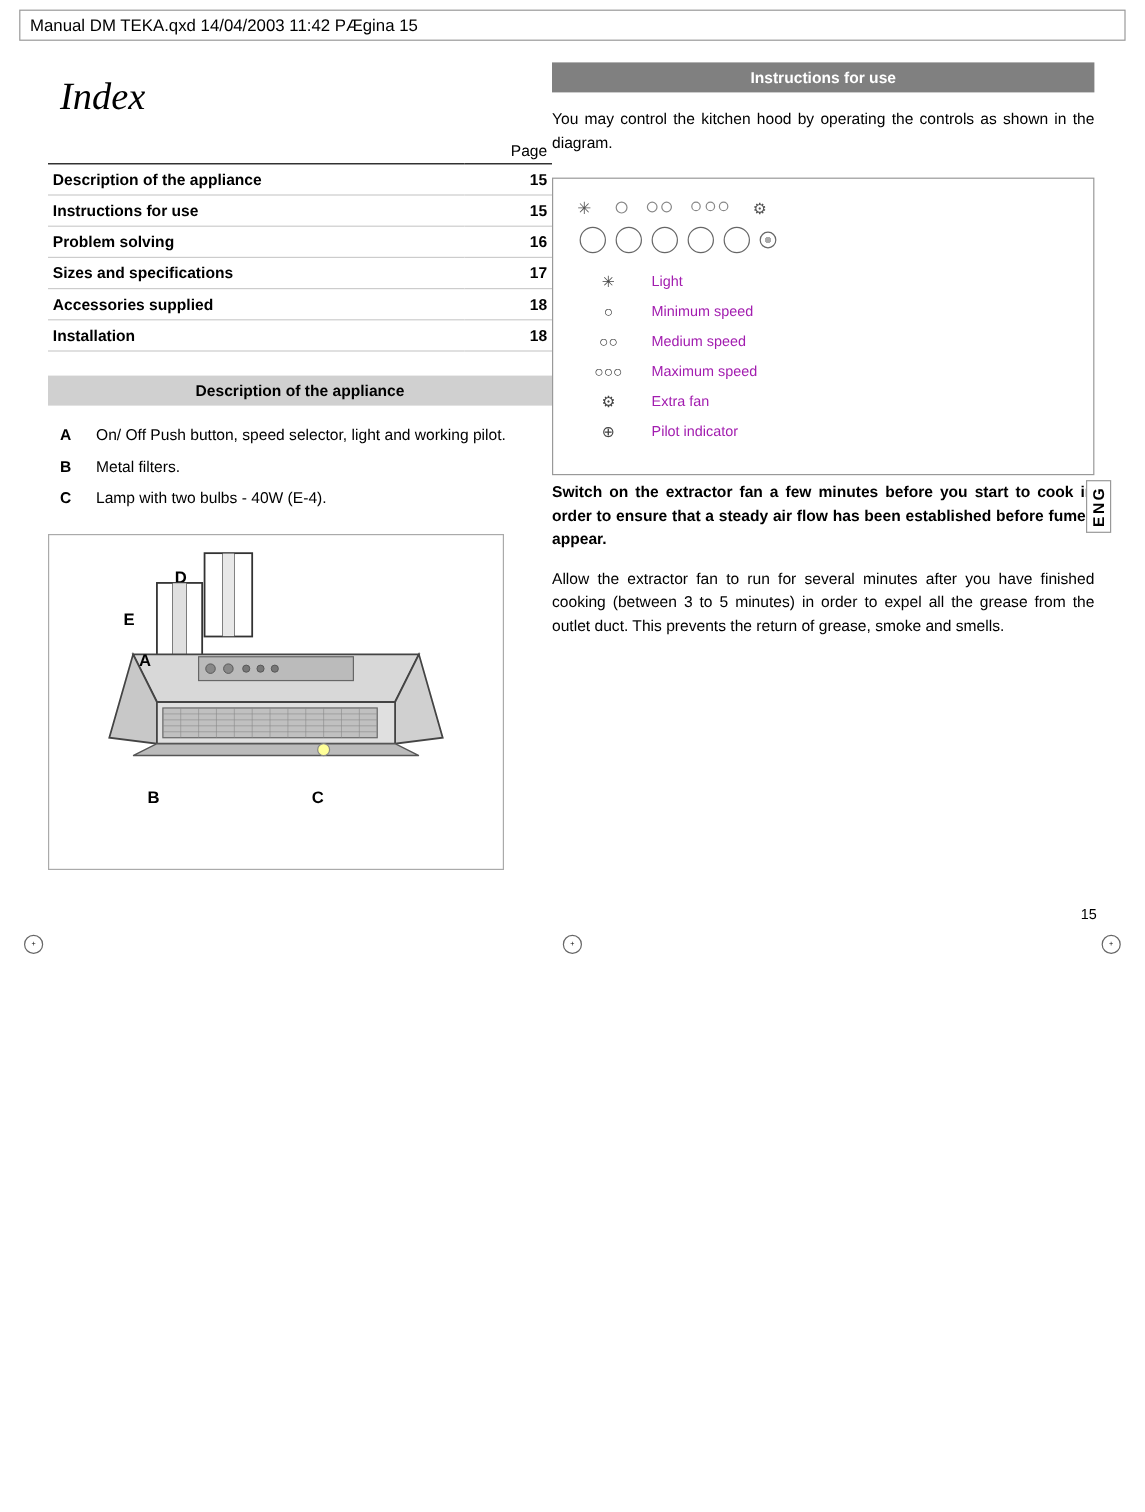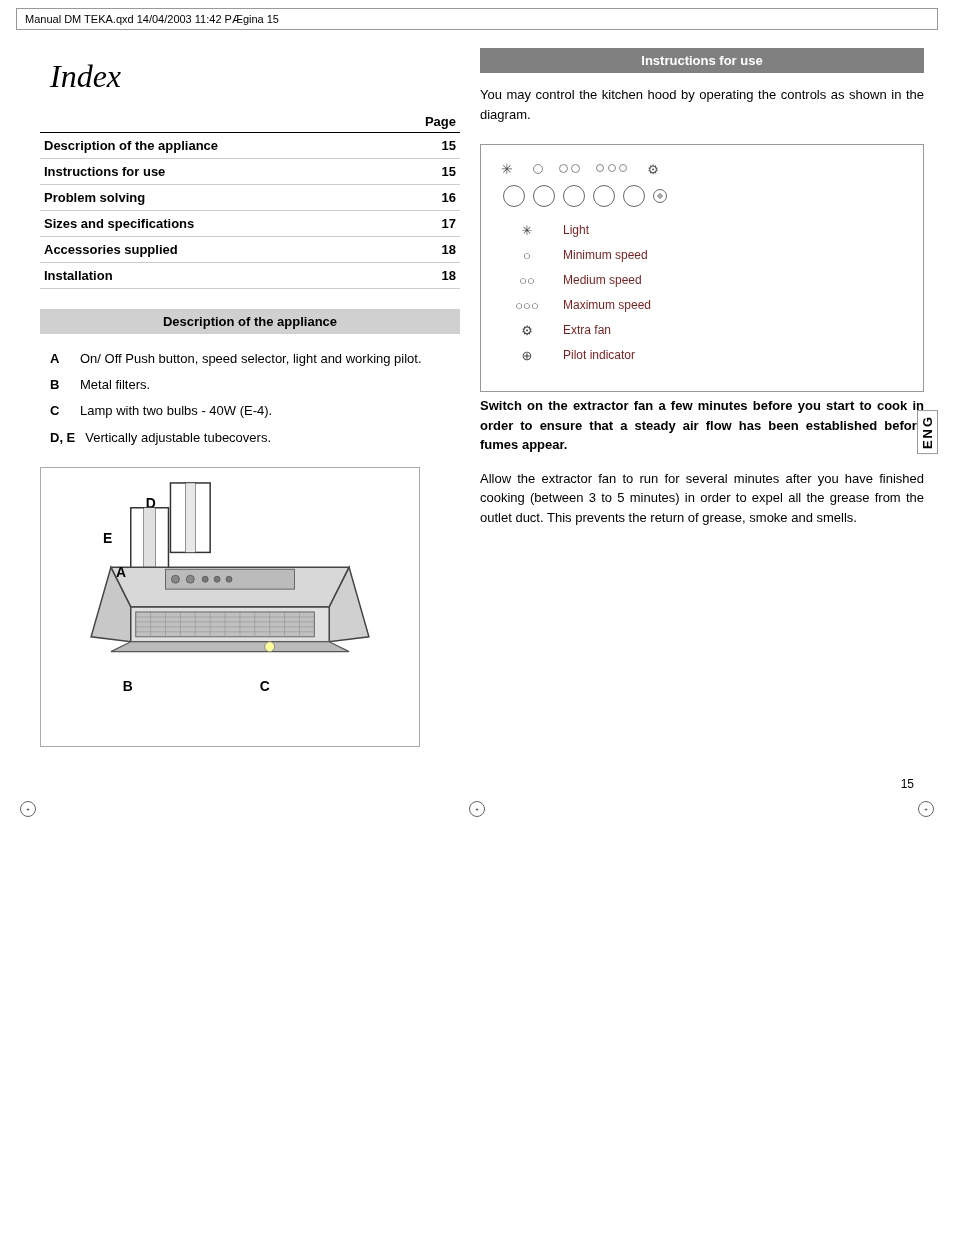--- a/index.html
+++ b/index.html
@@ -11,30 +11,29 @@
       font-size: 13px;
       color: #000;
       position: relative;
     }
 
     
     .page-header {
       border: 1px solid #999;
       padding: 4px 8px;
       margin: 8px 16px;
-      font-size: 11px;
+      font-size: 14px;
       display: flex;
       justify-content: space-between;
     }
 
     
     .main-content {
       display: flex;
-      padding: 10px 30px 20px 40px;
-      gap: 20px;
+      padding: 10px 42px 20px 40px;
     }
 
     
     .left-col {
       width: 420px;
       flex-shrink: 0;
     }
 
     
     .right-col {
@@ -52,21 +51,21 @@
     }
 
     
     .index-table {
       width: 100%;
       border-collapse: collapse;
       margin-bottom: 20px;
     }
     .index-table thead tr th {
       text-align: right;
-      font-weight: bold;
+      font-weight: normal;
       padding: 3px 4px;
       border-bottom: 1px solid #000;
     }
     .index-table tbody tr td {
       padding: 5px 4px;
       border-bottom: 1px solid #ccc;
     }
     .index-table tbody tr td:first-child {
       font-weight: bold;
       font-size: 13px;
@@ -123,21 +122,21 @@
       align-items: flex-start;
     }
     .legend-symbol {
       min-width: 40px;
       font-size: 13px;
       color: #444;
       text-align: center;
     }
     .legend-text {
       font-size: 12px;
-      color: #7f1d1d;
+      color: #a21caf;
     }
 
     
     .instructions-header {
       background: #808080;
       color: #fff;
       text-align: center;
       font-weight: bold;
       padding: 5px 10px;
       margin-bottom: 12px;
@@ -258,24 +257,20 @@
     <span class="desc-item-label">A</span>
     <span class="desc-item-text">On/ Off Push button, speed selector, light and working pilot.</span>
   </li>
         <li class="desc-item">
     <span class="desc-item-label">B</span>
     <span class="desc-item-text">Metal filters.</span>
   </li>
         <li class="desc-item">
     <span class="desc-item-label">C</span>
     <span class="desc-item-text">Lamp with two bulbs - 40W (E-4).</span>
-  </li>
-        <li class="desc-item">
-    <span class="desc-item-label">D, E</span>
-    <span class="desc-item-text">Vertically adjustable tubecovers.</span>
   </li>
       </ul>
 
     <div class="hood-illustration">
       <svg class="hood-svg" viewBox="0 0 360 260" xmlns="http://www.w3.org/2000/svg">
 
         <rect x="120" y="5" width="40" height="70" fill="none" stroke="#333" stroke-width="1.5"></rect>
         <rect x="135" y="5" width="10" height="70" fill="#e8e8e8" stroke="#333" stroke-width="0.5"></rect>
         <text x="95" y="30" font-size="14" font-weight="bold" fill="#000">D</text>
 

